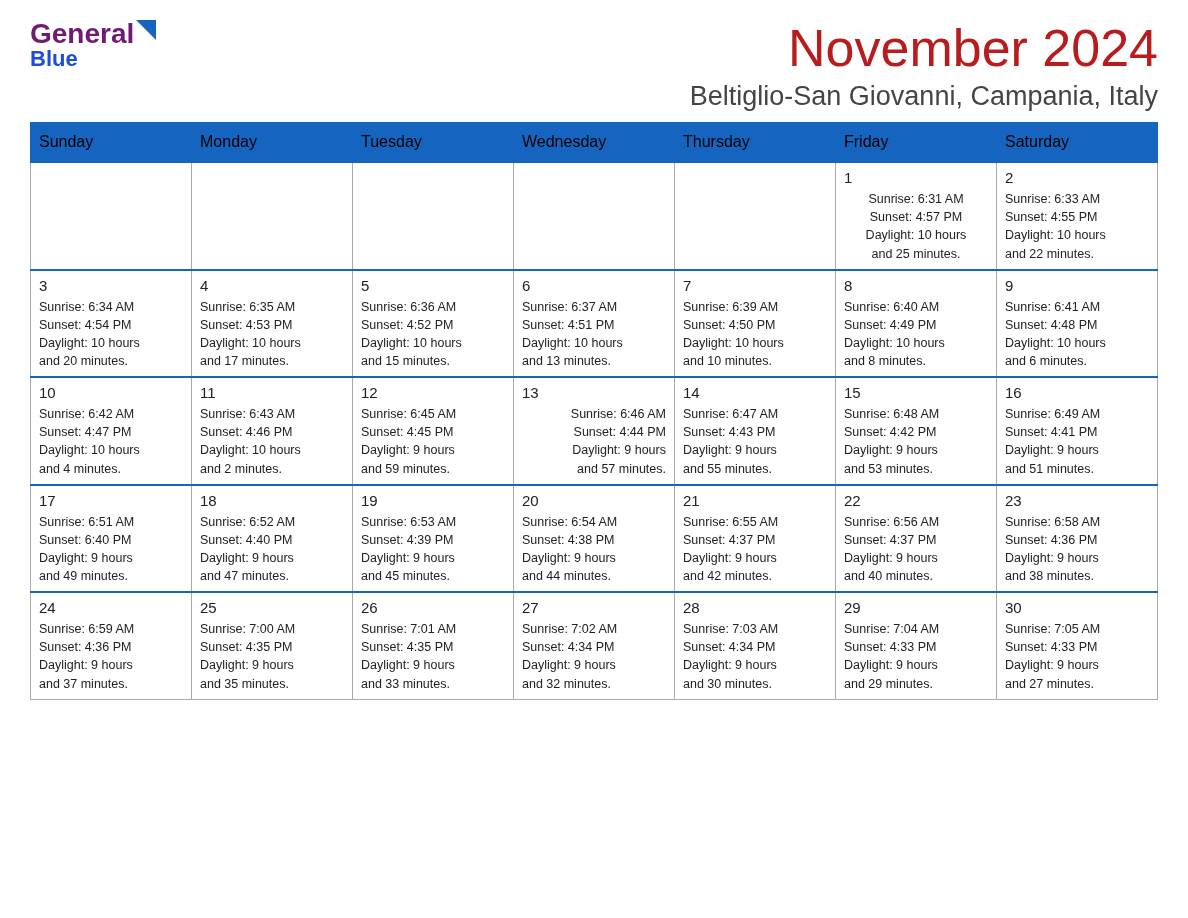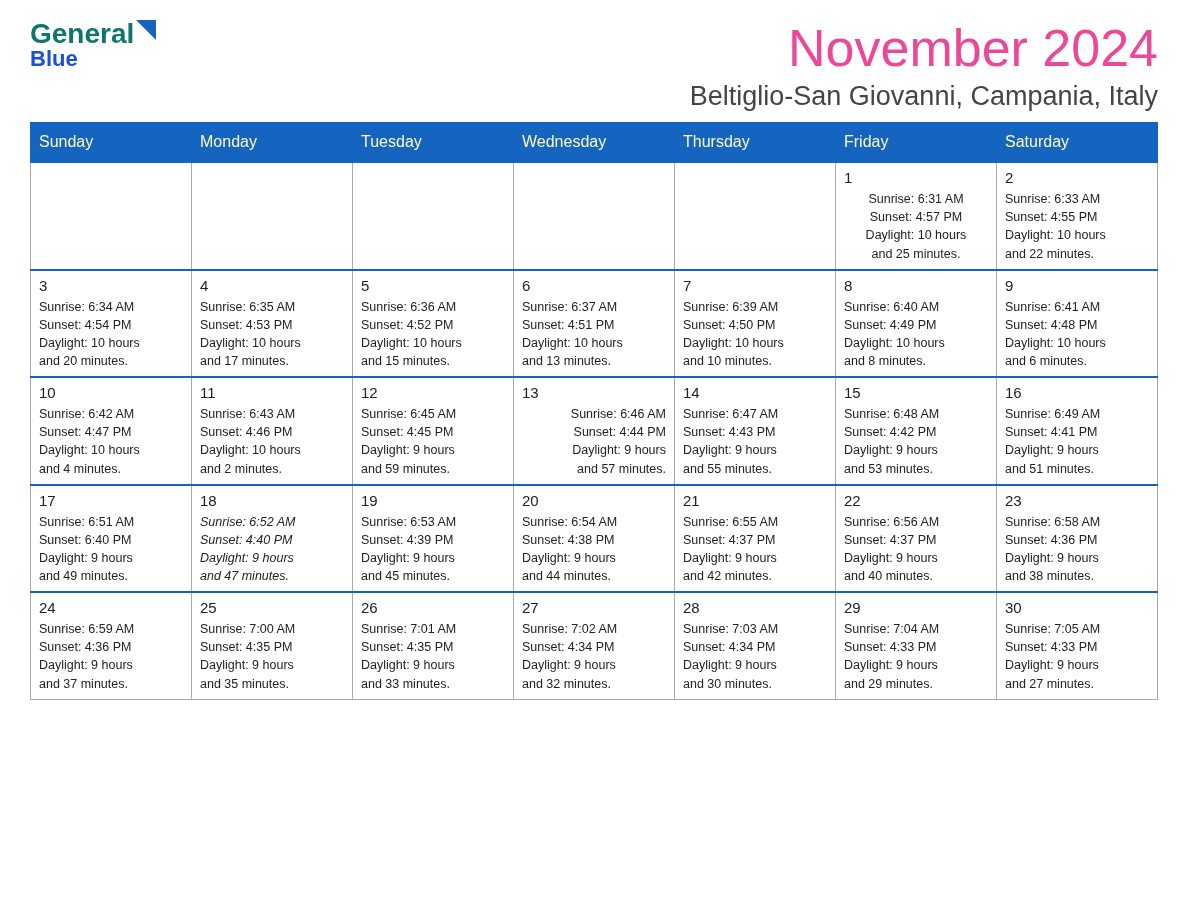--- a/index.html
+++ b/index.html
@@ -17,51 +17,51 @@
       margin-bottom: 10px;
     }
     .logo {
       display: flex;
       flex-direction: column;
       align-items: flex-start;
     }
     .logo-text {
       font-size: 28px;
       font-weight: bold;
-      color: #0f766e;
+      color: #701a75;
       line-height: 1;
     }
     .logo-blue-text {
       color: #1d4ed8;
       font-size: 22px;
       font-weight: bold;
       margin-top: -2px;
     }
     .title-area {
       text-align: right;
     }
     .month-title {
       font-size: 52px;
       font-weight: normal;
-      color: #ec4899;
+      color: #b91c1c;
       line-height: 1.1;
     }
     .location-title {
       font-size: 27px;
       color: #444;
       margin-top: 4px;
     }
     .calendar-table {
       width: 100%;
       border-collapse: collapse;
       margin-top: 10px;
     }
     .calendar-table th {
       background-color: #1565c0;
-      color: #fef9c3;
+      color: #000000;
       padding: 10px 8px;
       font-size: 16px;
       font-weight: normal;
       text-align: left;
       border: 1px solid #1565c0;
     }
     .calendar-table td {
       border: 1px solid #aaa;
       vertical-align: top;
       padding: 6px 8px;
@@ -249,21 +249,21 @@
       <tr>
         <td>
           <span class="day-number">17</span>
           <div class="day-info" style="white-space: pre-line;">Sunrise: 6:51 AM
 Sunset: 6:40 PM
 Daylight: 9 hours
 and 49 minutes.</div>
         </td>
         <td>
           <span class="day-number">18</span>
-          <div class="day-info" style="white-space: pre-line; font-style: italic;">Sunrise: 6:52 AM
+          <div class="day-info" style="white-space: pre-line;">Sunrise: 6:52 AM
 Sunset: 4:40 PM
 Daylight: 9 hours
 and 47 minutes.</div>
         </td>
         <td>
           <span class="day-number">19</span>
           <div class="day-info" style="white-space: pre-line;">Sunrise: 6:53 AM
 Sunset: 4:39 PM
 Daylight: 9 hours
 and 45 minutes.</div>

